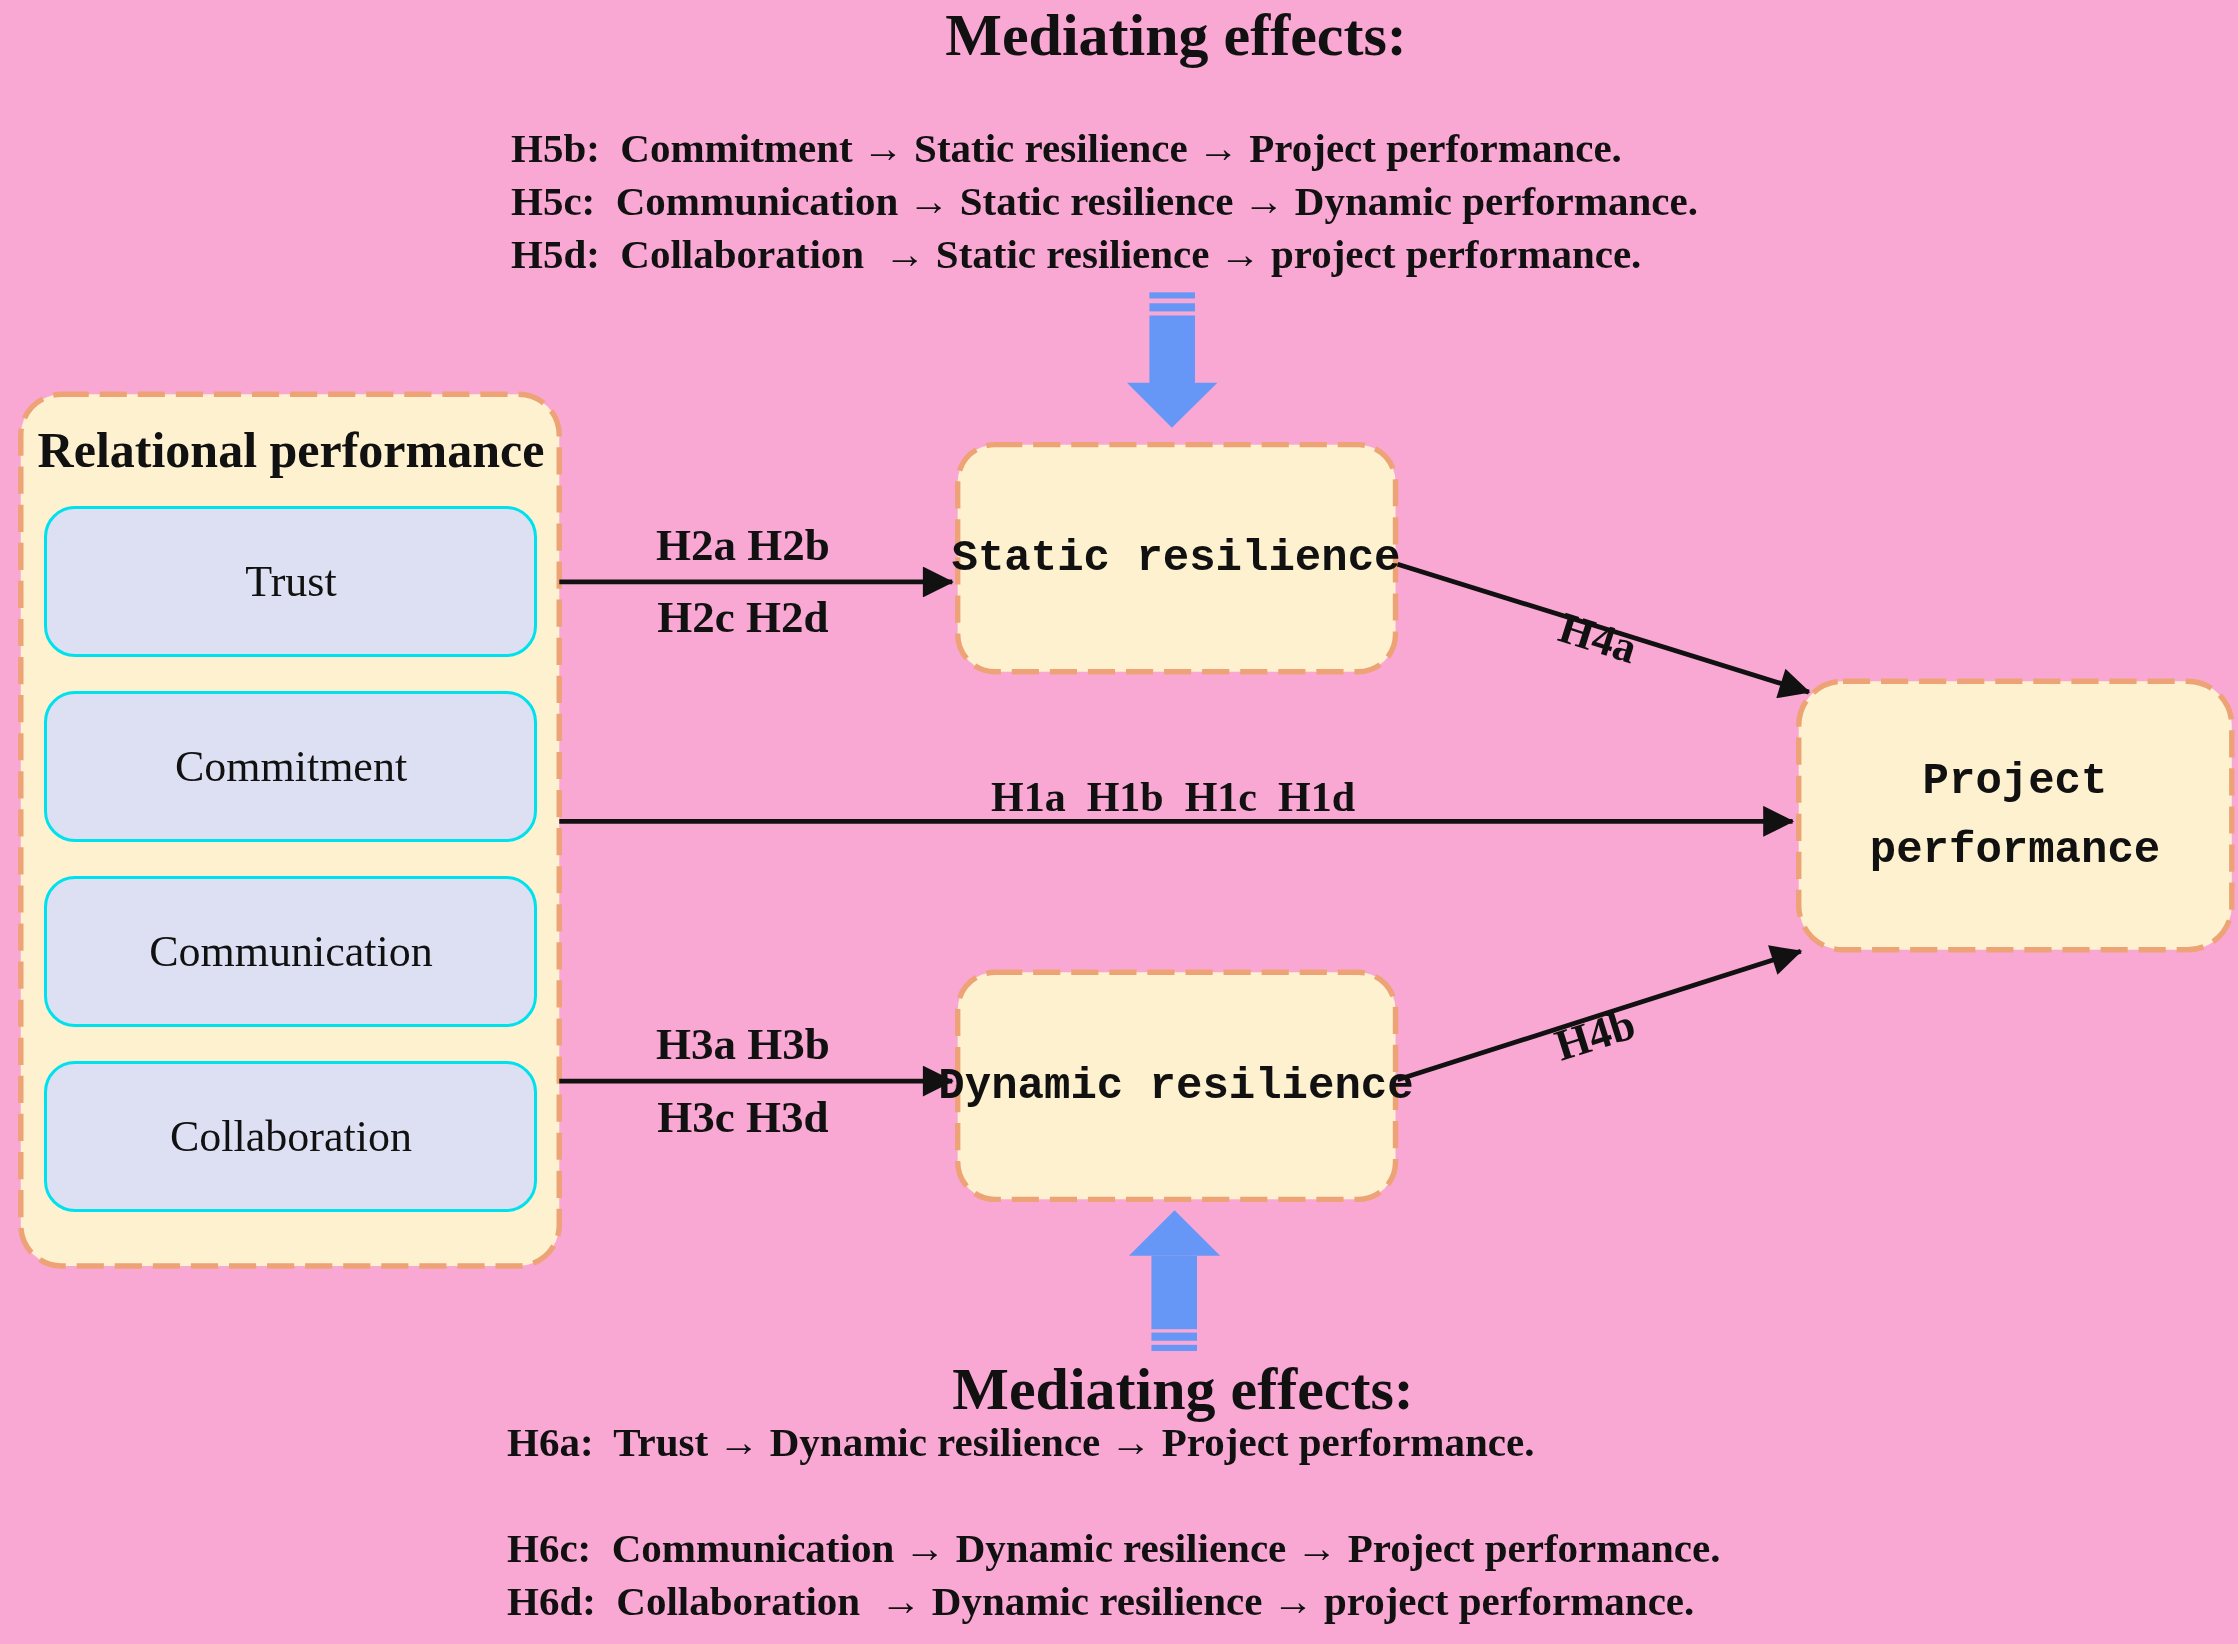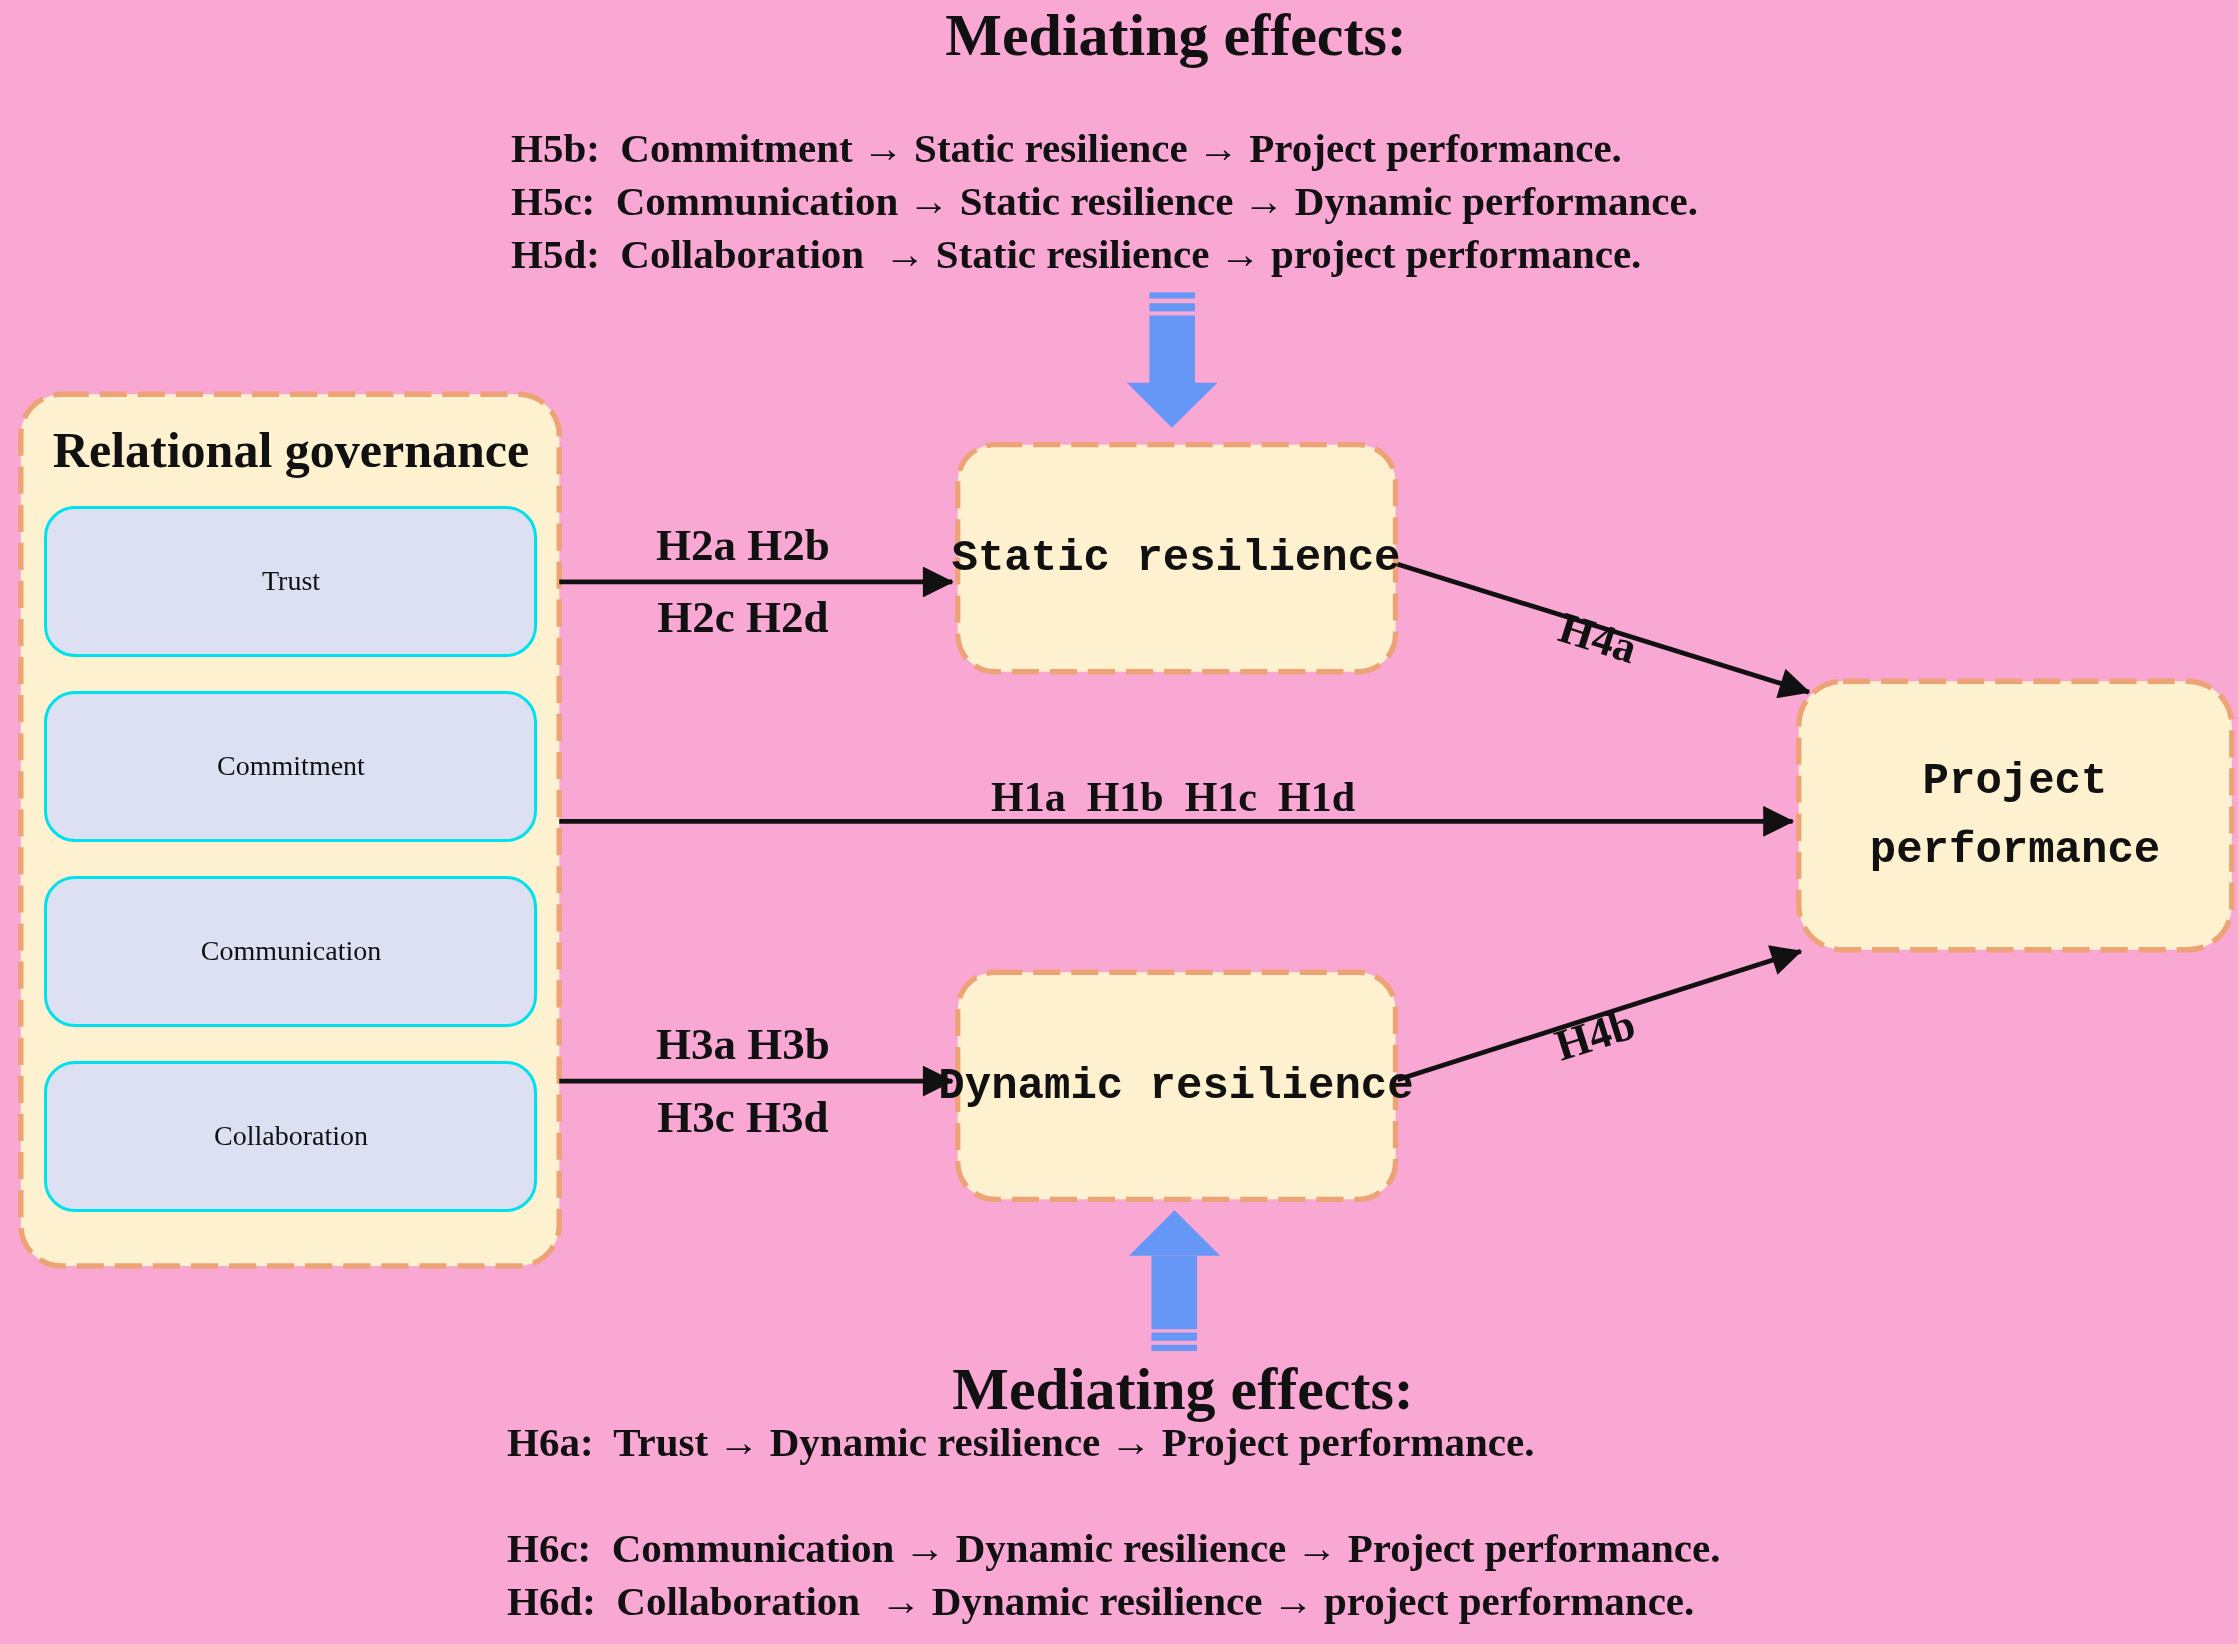--- a/index.html
+++ b/index.html
@@ -22,21 +22,21 @@
   }
   .hyp-title{font-size:60px;font-weight:bold;}
   .hyp-line{
     position:absolute;
     transform:translateY(-50%);
     white-space:pre;
     font-weight:bold;
     font-size:41px;
   }
   .node-label{font-size:44px;font-family:Liberation Mono, monospace;}
-  .factor-label{font-size:28px;font-weight:normal;}
+  .factor-label{font-size:44px;font-weight:normal;}
   .container-title{font-size:50px;}
   .path-label{font-size:45px;}
   .h1-label{font-size:42px;}
   .rot-label{font-size:44px;}
   .factor-box{
     position:absolute;
     left:44px;width:493px;height:151px;
     background:#DCE0F2;
     border:3.4px solid #00E1EE;
     border-radius:31px;
@@ -79,21 +79,21 @@
       <rect x="1693" y="1960" width="67" height="12"></rect>
       <rect x="1693" y="1978" width="67" height="9"></rect>
     </g>
   </svg>
 
   <div class="label hyp-title" style="left:1176px;top:35px;">Mediating effects:</div>
   <div class="hyp-line" style="left:511px;top:148px;">H5b:  Commitment → Static resilience → Project performance.</div>
   <div class="hyp-line" style="left:511px;top:201px;">H5c:  Communication → Static resilience → Dynamic performance.</div>
   <div class="hyp-line" style="left:511px;top:254px;">H5d:  Collaboration  → Static resilience → project performance.</div>
 
-  <div class="label container-title" style="left:291px;top:450px;">Relational governance</div>
+  <div class="label container-title" style="left:291px;top:450px;">Relational performance</div>
 
   <div class="factor-box" style="top:506px;"></div>
   <div class="factor-box" style="top:691px;"></div>
   <div class="factor-box" style="top:876px;"></div>
   <div class="factor-box" style="top:1061px;"></div>
 
   <div class="label factor-label" style="left:291px;top:581px;">Trust</div>
   <div class="label factor-label" style="left:291px;top:766px;">Commitment</div>
   <div class="label factor-label" style="left:291px;top:951px;">Communication</div>
   <div class="label factor-label" style="left:291px;top:1136px;">Collaboration</div>

